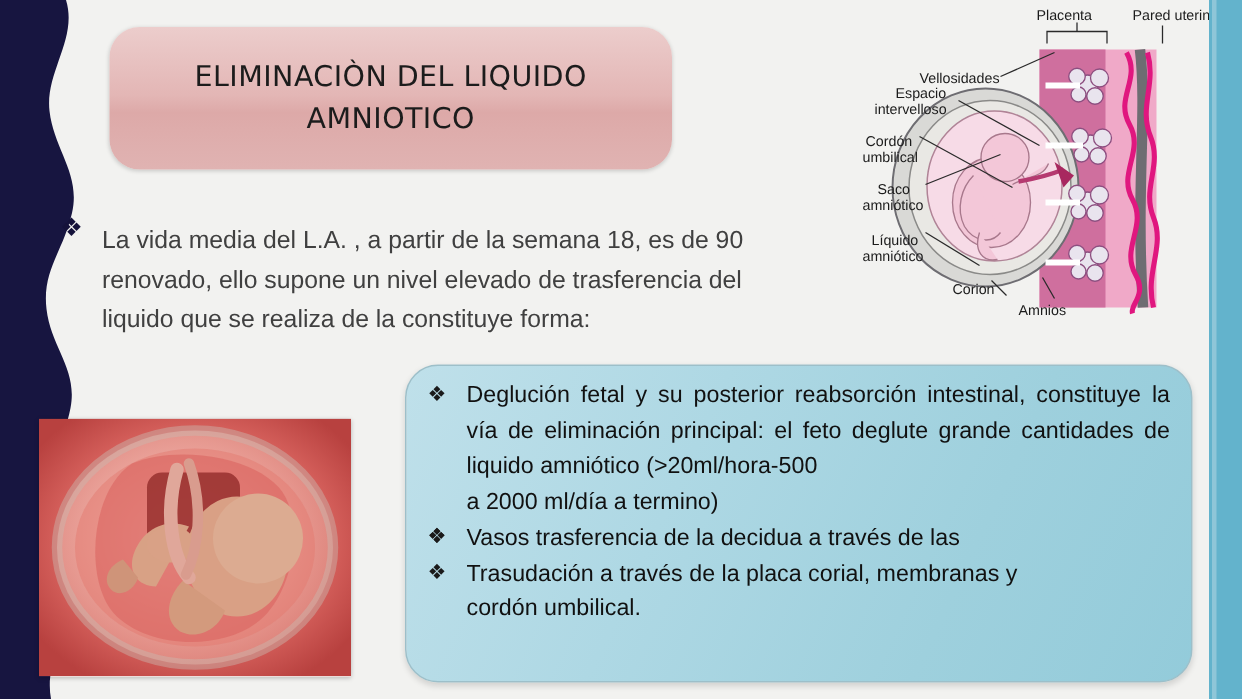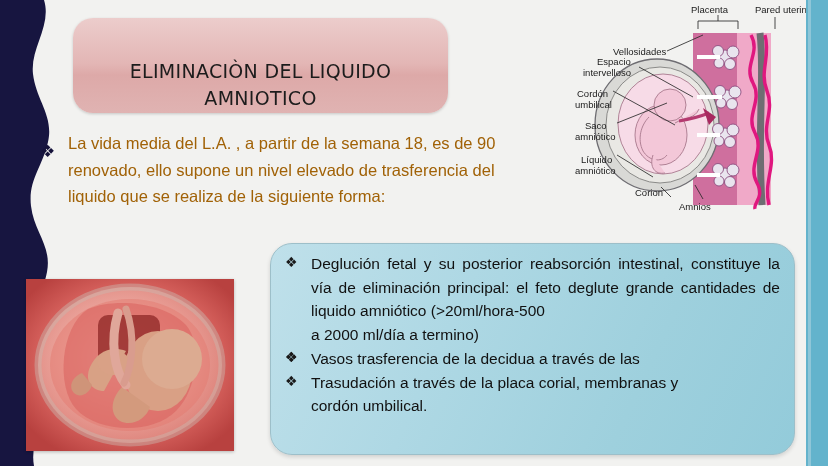--- a/index.html
+++ b/index.html
@@ -48,21 +48,21 @@
 
   
   .title-box {
     position: absolute;
     left: 73px; top: 18px;
     width: 375px; height: 95px;
     border-radius: 20px;
     background: linear-gradient(180deg, #eccdcc 0%, #e3b6b5 48%, #dda9a8 60%, #e0b3b2 100%);
     box-shadow: 0 1px 3px rgba(0,0,0,0.18);
     display: flex;
-    align-items: flex-end;
+    align-items: center;
     justify-content: center;
     z-index: 4;
   }
   .title-text {
     font-family: "DejaVu Sans", sans-serif;
     font-size: 19px;
     letter-spacing: 0.3px;
     color: #1c1c1c;
     text-align: center;
     line-height: 1.45;
@@ -73,26 +73,26 @@
   .para-bullet {
     position: absolute;
     left: 40px; top: 143px;
     font-size: 17px;
     color: #15123a;
     z-index: 3;
     line-height: 1;
   }
   .paragraph {
     position: absolute;
-    left: 68px; top: 130px;
+    left: 68px; top: 147px;
     width: 512px;
     font-family: "Liberation Sans", sans-serif;
     font-size: 16.5px;
     line-height: 1.62;
-    color: #a16207;
+    color: #404040;
     text-align: justify;
     z-index: 3;
   }
   .paragraph .lastline {
     text-align: left;
   }
 
   
   .diagram {
     position: absolute;
@@ -182,21 +182,21 @@
       <span>ELIMINACIÒN DEL LIQUIDO</span><br>
       <span>AMNIOTICO</span>
     </div>
   </div>
 
   <div class="para-bullet">❖</div>
 
   <div class="paragraph">
     <div>La vida media del L.A. , a partir de la semana 18, es de 90</div>
     <div>renovado, ello supone un nivel elevado de trasferencia del</div>
-    <div class="lastline">liquido que se realiza de la siguiente forma:</div>
+    <div class="lastline">liquido que se realiza de la constituye forma:</div>
   </div>
 
   <div class="diagram">
     <svg width="232" height="228" viewBox="0 0 232 228" xmlns="http://www.w3.org/2000/svg">
       <rect x="0" y="0" width="232" height="228" fill="#f2f2f0"></rect>
 
       <rect x="118" y="28" width="78" height="172" fill="#f0a9c8"></rect>
       <rect x="118" y="28" width="44" height="172" fill="#cf6f9e"></rect>
 
       <path d="M185,28 C 190,70 182,120 187,200" stroke="#6e6d72" stroke-width="7" fill="none"></path>

